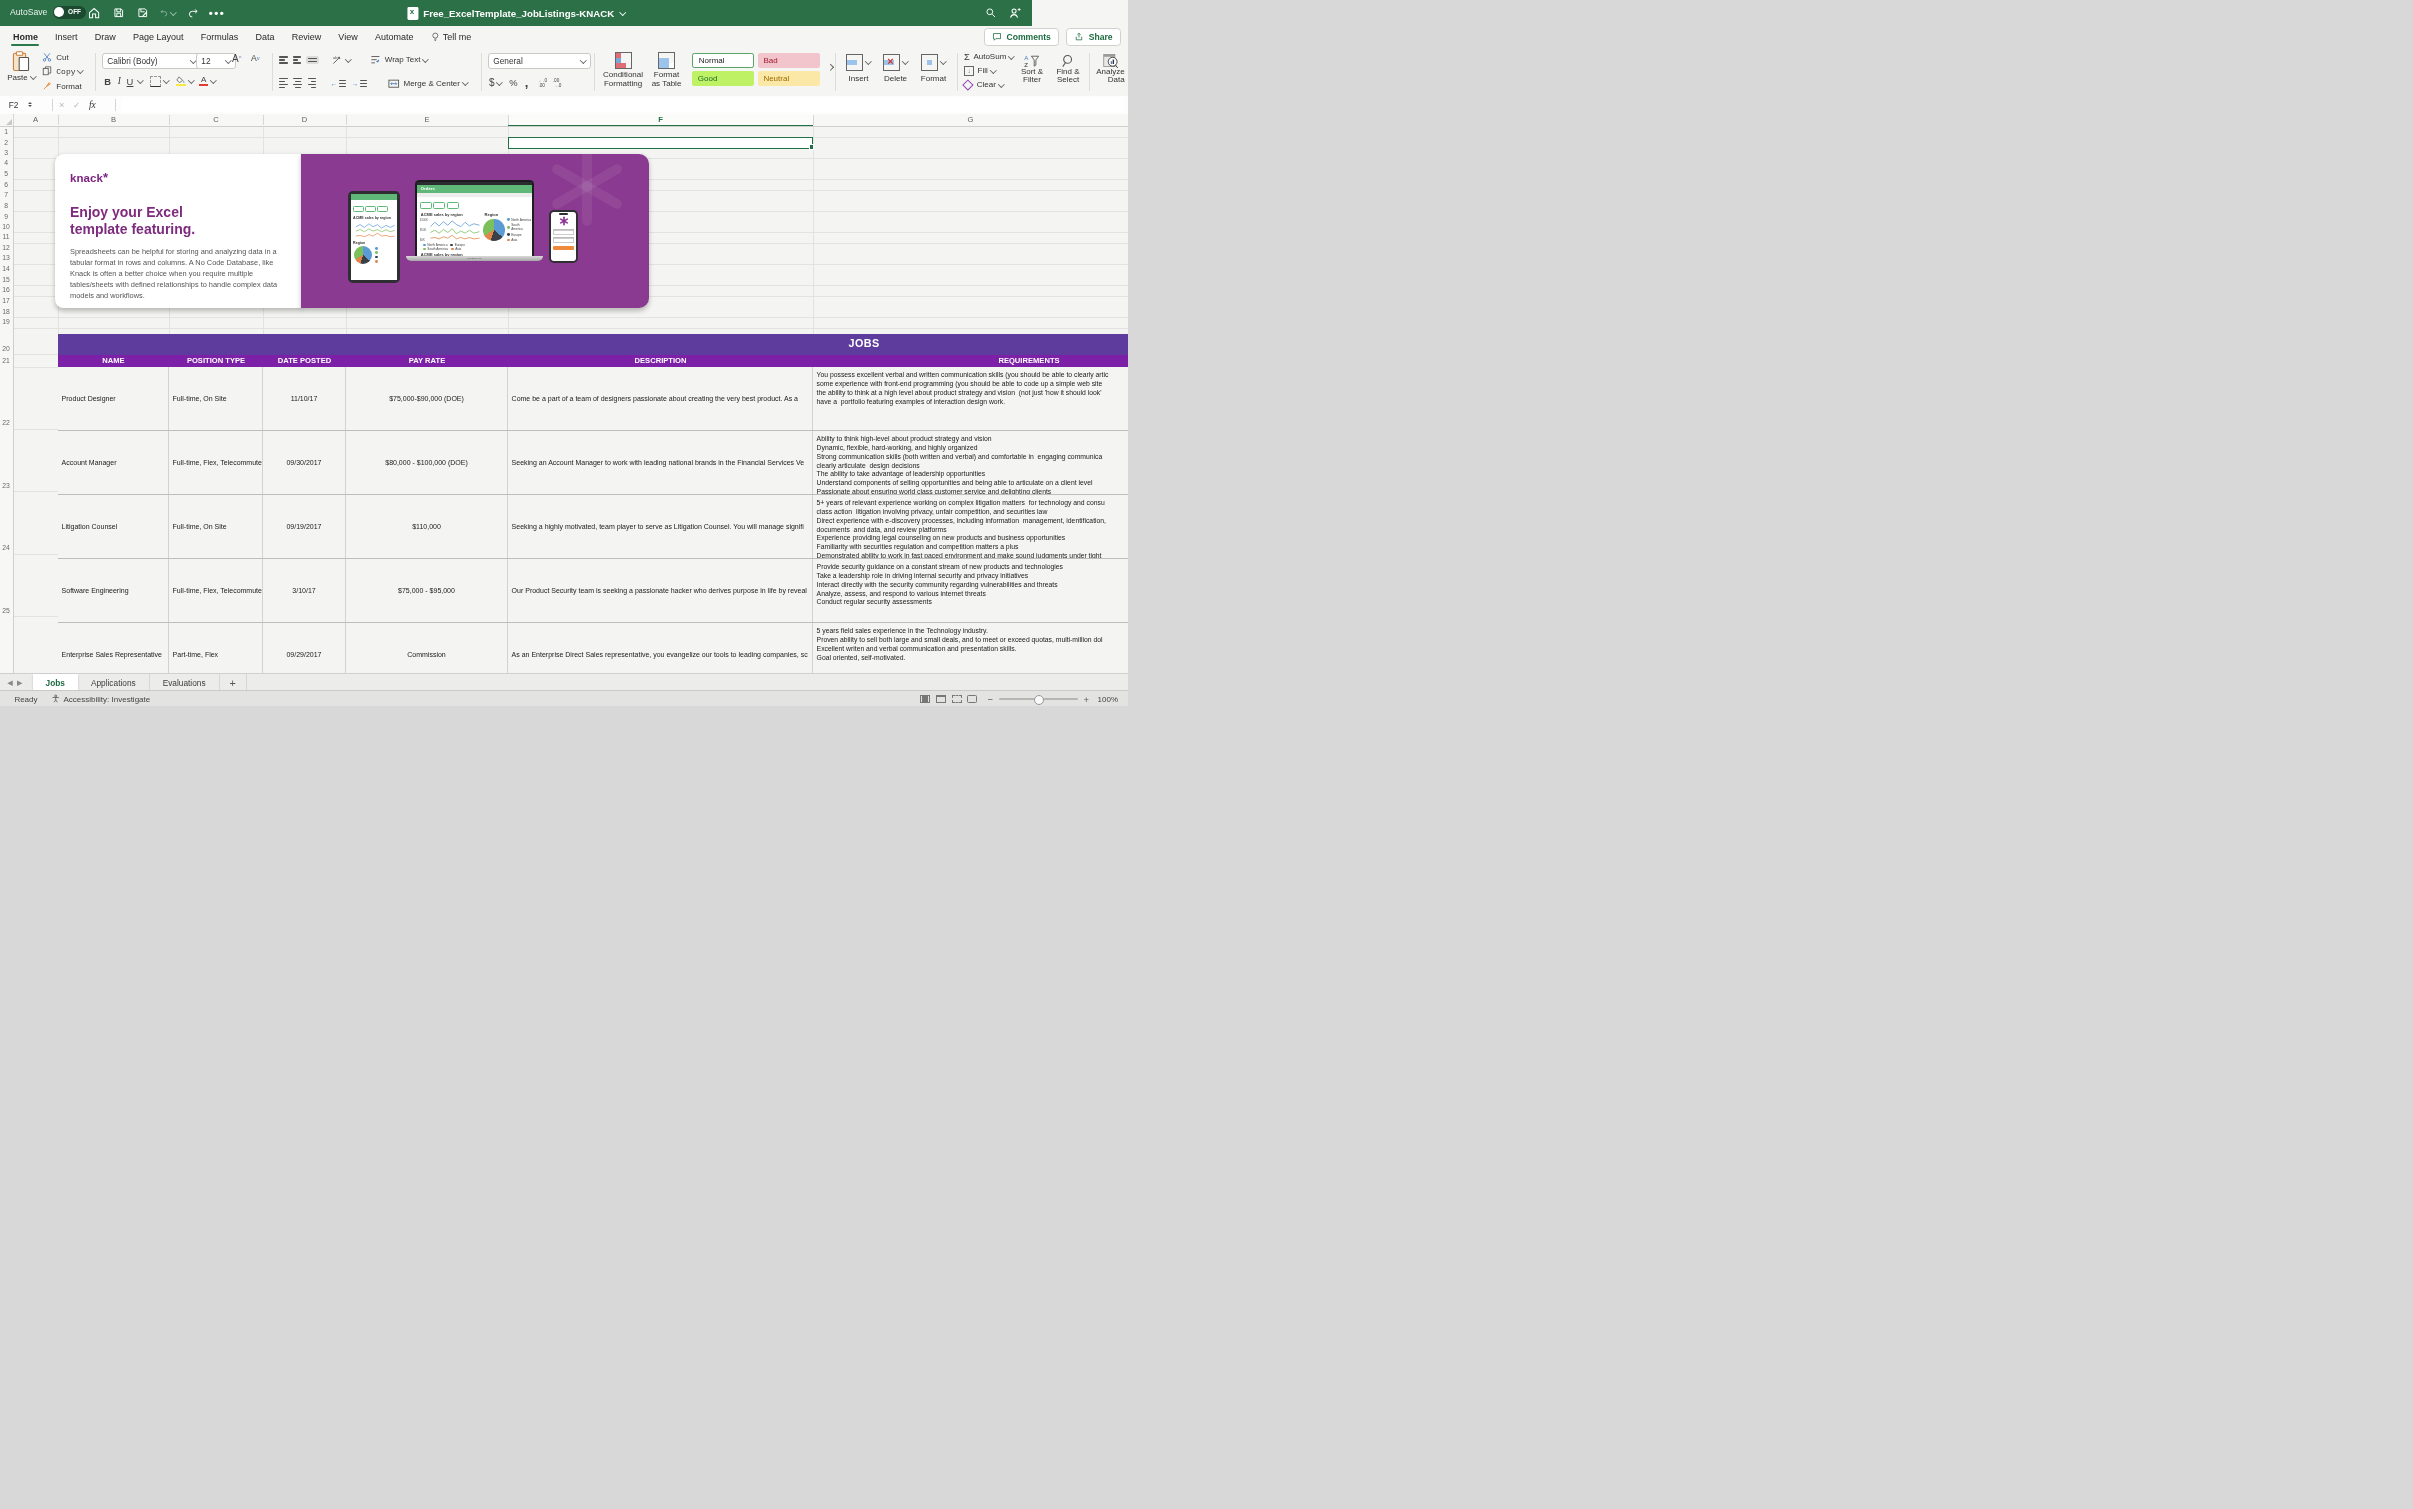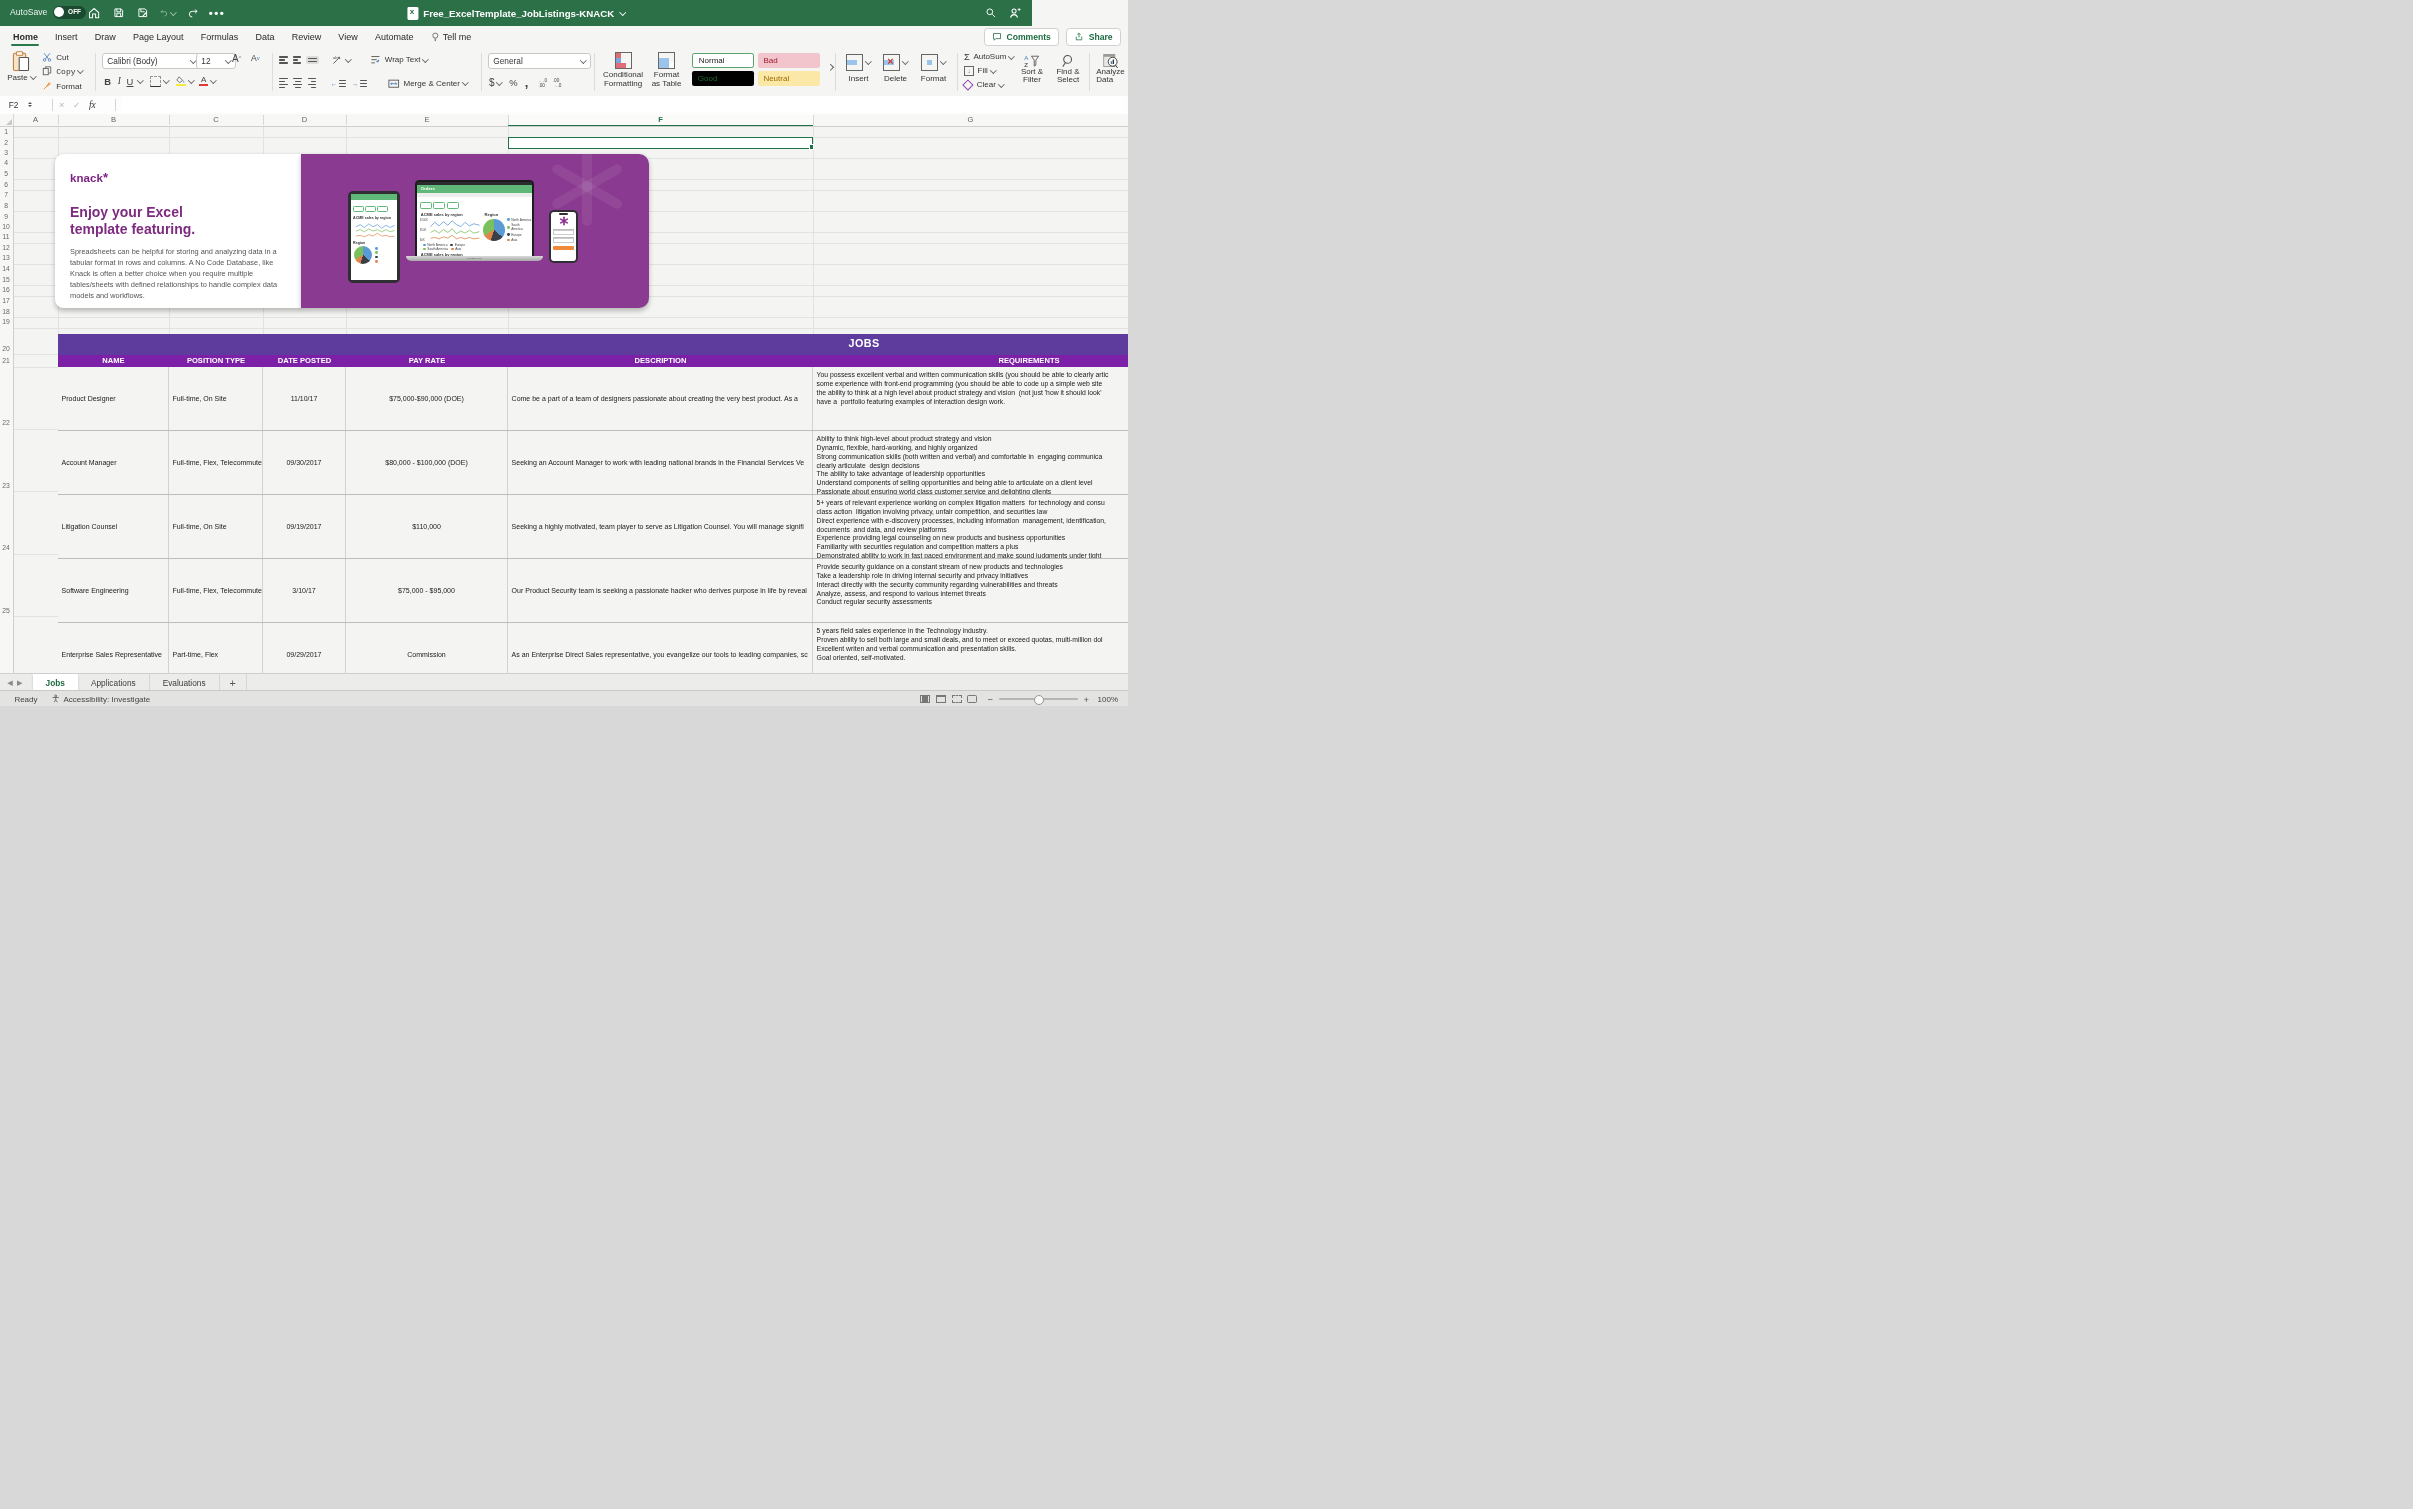--- a/index.html
+++ b/index.html
@@ -425,21 +425,21 @@
         <span style="background:#9cc3ec;"></span>
           <span style="background:#9cc3ec;"></span>
           <span style="background:#fff;"></span>
         </span>
       <span class="rlabel" style="white-space:pre;text-align:center;line-height:8.6px;margin-top:2.2px;">Format
 as Table</span>
     </div>
     <div class="abs" style="left:692px;top:5.8px;display:grid;grid-template-columns:62px 62px;gap:3.6px;">
       <span class="gal" style="background:#fff;border:1.2px solid #5aa469;color:#222;">Normal</span>
       <span class="gal" style="background:#f2c4cc;color:#a01b2d;">Bad</span>
-      <span class="gal" style="background:#000000;color:#1d6b33;">Good</span>
+      <span class="gal" style="background:#bef264;color:#1d6b33;">Good</span>
       <span class="gal" style="background:#fce8a6;color:#9a6a00;">Neutral</span>
     </div>
     <div class="abs" style="left:825px;top:17.3px;"><span class="chv" style="transform:rotate(-45deg);"></span></div>
     <div class="rsep" style="left:835px;"></div>
 
     <div class="abs stack" style="left:842px;top:6.5px;width:33px;">
       <span class="flex">
           <span style="display:grid;grid-template-columns:5px 5px 5px;grid-auto-rows:5px;border:0.7px solid #666;">
             <span></span>
             <span></span>
@@ -533,21 +533,21 @@
     <div class="rsep" style="left:1089px;"></div>
     <div class="abs stack" style="left:1094px;top:6.5px;width:33px;">
       <svg width="16" height="14.4" viewBox="0 0 28 26">
           <rect x="1" y="1" width="20" height="22" fill="#e8e8e6" stroke="#666"></rect>
           <rect x="1" y="1" width="20" height="4" fill="#9a9a98"></rect>
           <circle cx="17" cy="14" r="8" fill="#fff" stroke="#333" stroke-width="1.6"></circle>
           <rect x="13.5" y="13" width="2.5" height="5" fill="#4a7ebb"></rect>
           <rect x="17" y="10" width="2.5" height="8" fill="#333"></rect>
           <path d="M22 20l4 5" stroke="#333" stroke-width="1.8"></path>
         </svg>
-      <span class="rlabel" style="white-space:pre;text-align:left;line-height:8.6px;">Analyze
+      <span class="rlabel" style="white-space:pre;text-align:right;line-height:8.6px;">Analyze
 Data</span>
       </div>
   </div>
 
   <div id="fbar" class="abs">
     <div id="namebox" class="abs">
       <span>F2</span>
       <span class="stack" style="margin-left:10px;gap:1.4px;">
         <span class="stp" style="border-bottom:2.9px solid #555;"></span>
         <span class="stp" style="border-top:2.9px solid #555;"></span>

